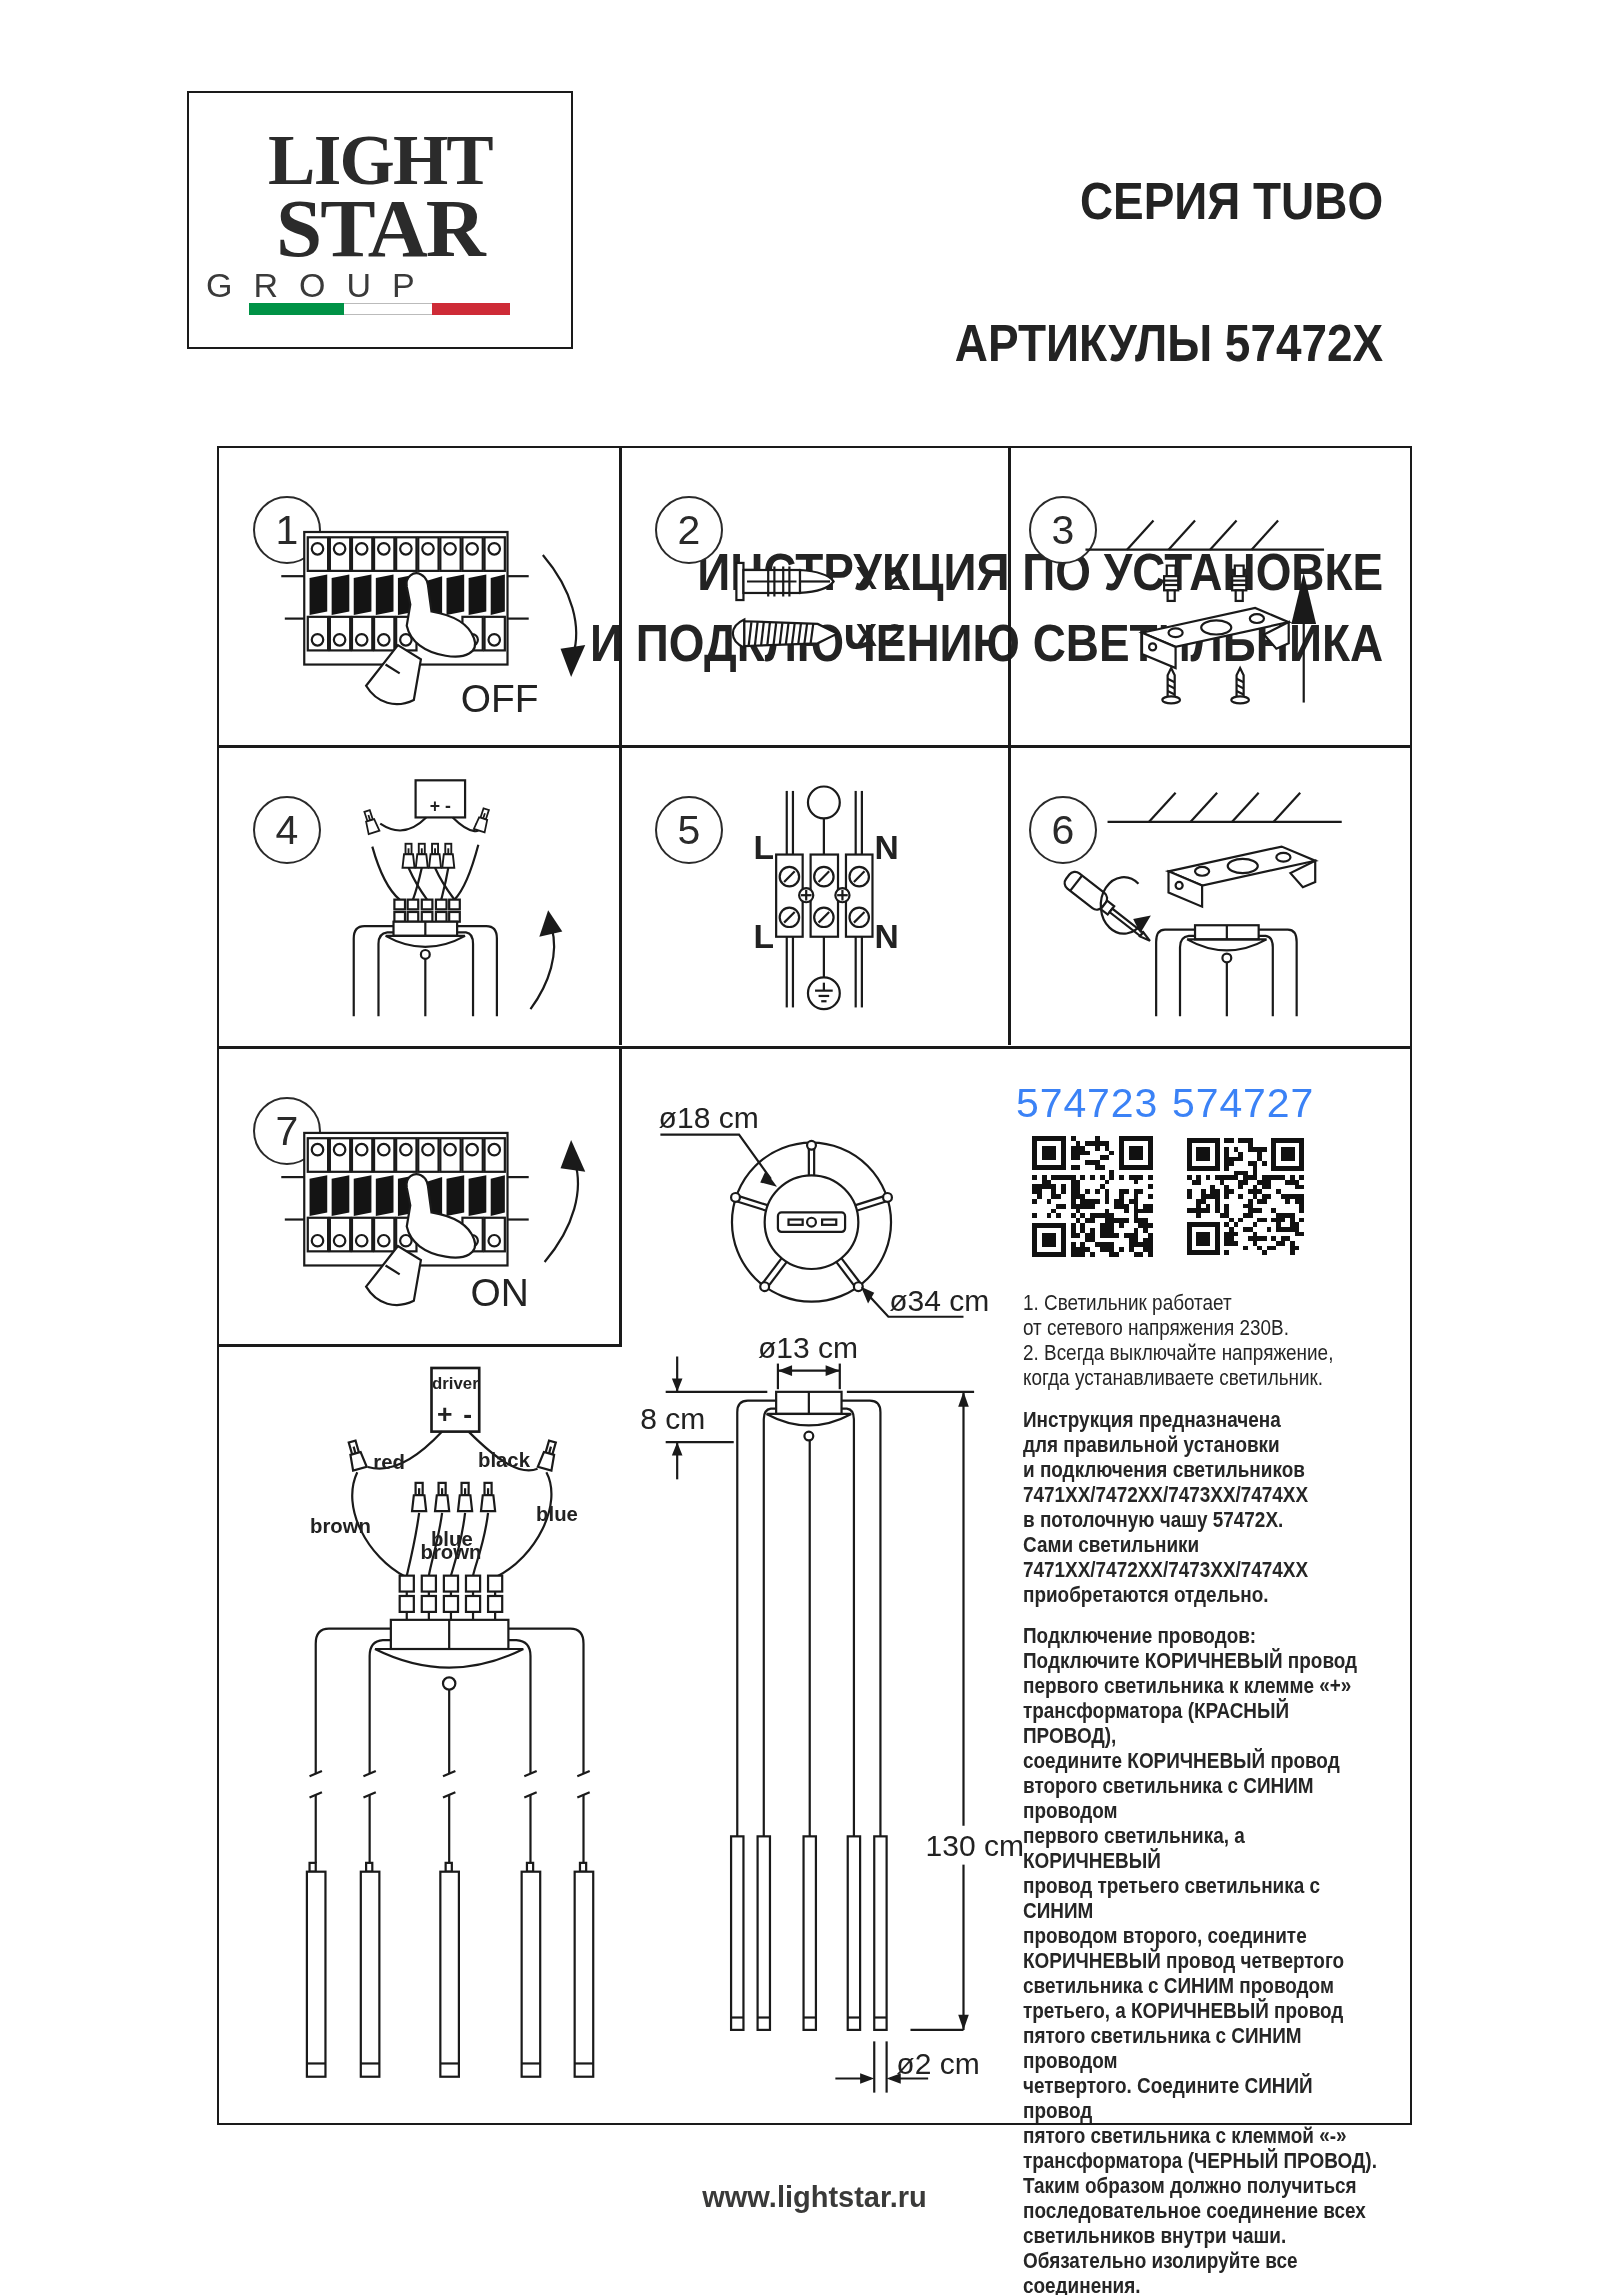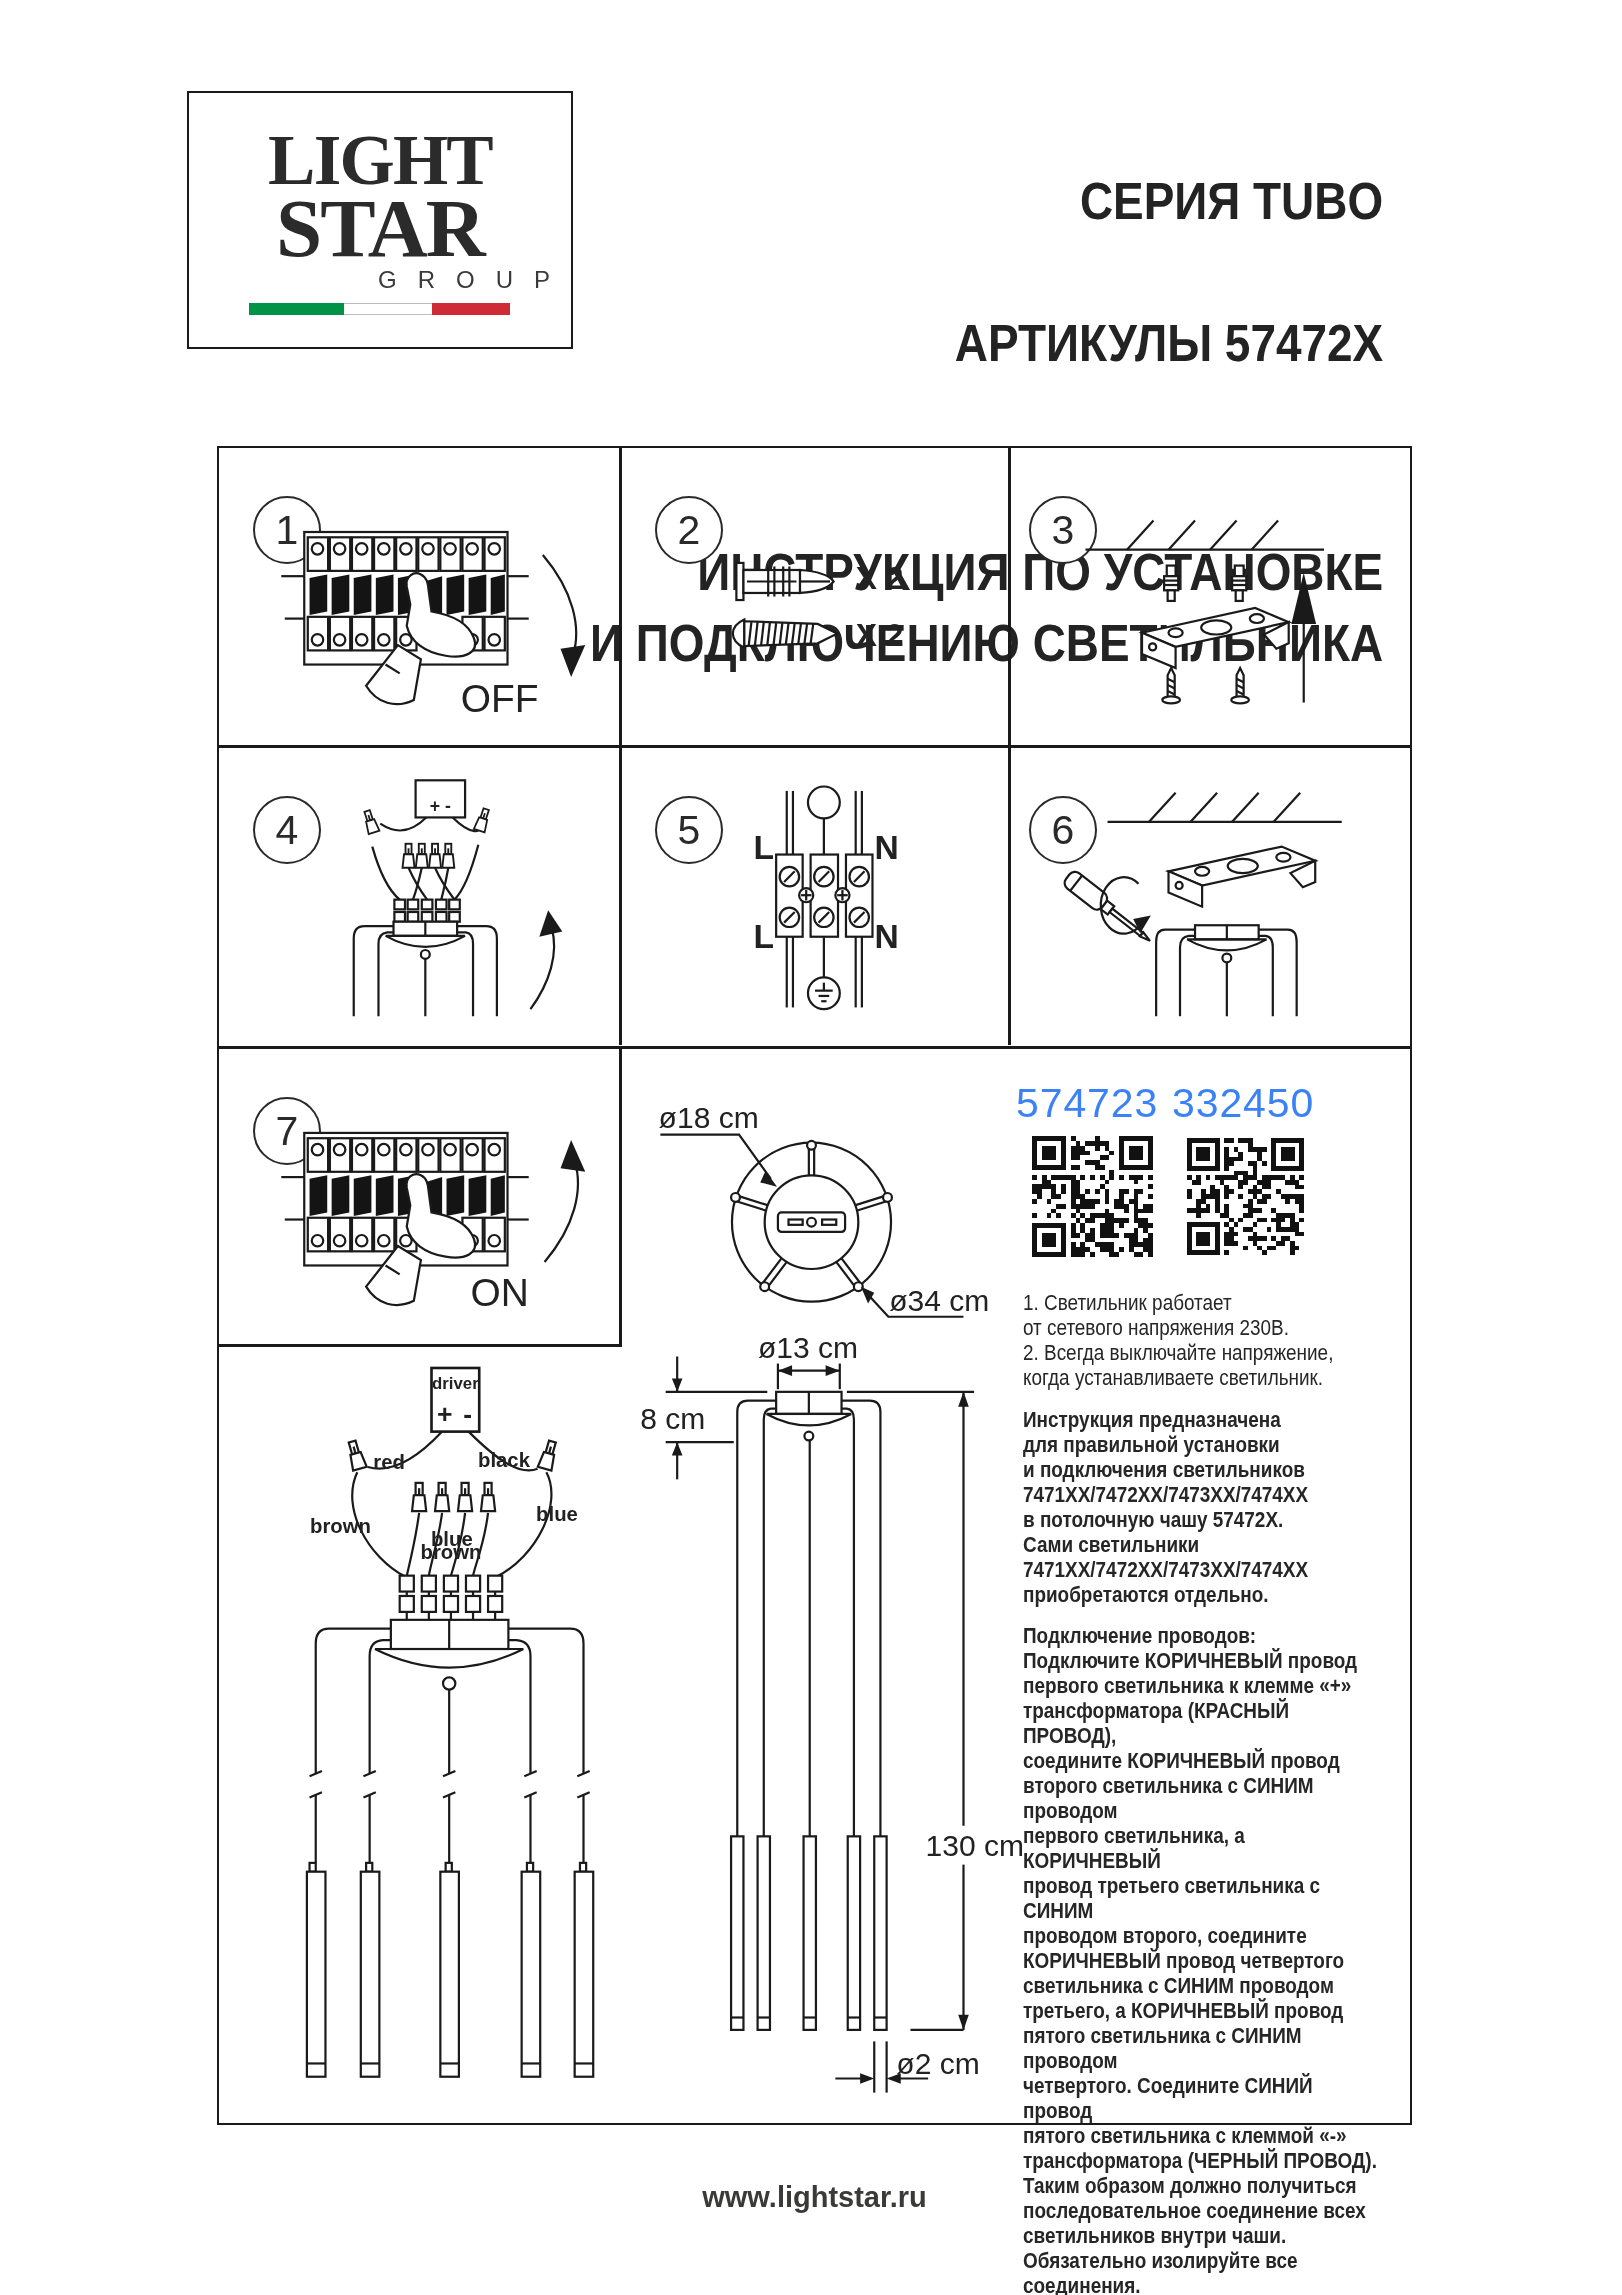--- a/index.html
+++ b/index.html
@@ -5,22 +5,22 @@
   html,body{margin:0;padding:0;background:#ffffff;}
   body{width:1623px;height:2295px;position:relative;overflow:hidden;
        font-family:"Liberation Sans",sans-serif;color:#222;}
   .abs{position:absolute;}
   
   .logo-box{left:187px;top:91px;width:382px;height:254px;border:2.7px solid #1a1a1a;}
   .logo-light{left:0;top:32px;width:100%;text-align:center;
      font-family:"Liberation Serif",serif;font-weight:bold;font-size:71px;line-height:1;letter-spacing:-1.8px;color:#2b2b2b;}
   .logo-star{left:0;top:94px;width:100%;text-align:center;
      font-family:"Liberation Serif",serif;font-weight:bold;font-size:83px;line-height:1;letter-spacing:-1.8px;color:#2b2b2b;}
-  .logo-group{left:0;top:173px;width:100%;text-align:right;
-     font-size:24px;letter-spacing:21px;padding-left:10px;box-sizing:border-box;color:#3a3a3a;}
+  .logo-group{left:0;top:173px;width:100%;text-align:left;
+     font-size:34px;letter-spacing:21px;padding-left:17px;box-sizing:border-box;color:#3a3a3a;}
   .flag{left:60px;top:210px;width:262px;height:11.5px;display:flex;}
   .flag div{height:100%;}
   .hdr{right:240px;top:95px;text-align:right;font-weight:bold;color:#232323;
        font-size:51px;line-height:71px;transform:scaleX(0.9);transform-origin:100% 0;white-space:pre-line;}
   .hdr .gap{display:block;height:16px;}
   
   .frame{left:217px;top:446px;width:1195px;height:1679px;border:2.7px solid #1a1a1a;box-sizing:border-box;}
   .vline,.hline{background:#1a1a1a;}
   
   .stepnum{width:64px;height:64px;border:2.7px solid #2a2a2a;border-radius:50%;
@@ -544,21 +544,21 @@
         <rect x="590" y="2118" width="21" height="232" class="lnw"></rect>
         <line x1="590" y1="2335" x2="611" y2="2335" class="ln"></line>
       <rect x="656" y="2108" width="7" height="10" class="lnw"></rect>
         <rect x="650" y="2118" width="21" height="232" class="lnw"></rect>
         <line x1="650" y1="2335" x2="671" y2="2335" class="ln"></line>
     </g>
   </g>
 </svg>
 
 <div class="abs qrlabel" style="left:1016px;top:1080px">574723</div>
-<div class="abs qrlabel" style="left:1172px;top:1080px">332450</div>
+<div class="abs qrlabel" style="left:1172px;top:1080px">574727</div>
 <div class="abs qr" style="left:1032px;top:1136px;width:121px;height:121px"><svg xmlns="http://www.w3.org/2000/svg" viewBox="0 0 25 25" width="100%" height="100%" shape-rendering="crispEdges">
       <rect x="8" y="0" width="1" height="1" fill="#111"></rect>
       <rect x="13" y="0" width="1" height="1" fill="#111"></rect>
       <rect x="9" y="1" width="1" height="1" fill="#111"></rect>
       <rect x="11" y="1" width="1" height="1" fill="#111"></rect>
       <rect x="12" y="1" width="1" height="1" fill="#111"></rect>
       <rect x="13" y="1" width="1" height="1" fill="#111"></rect>
       <rect x="14" y="1" width="1" height="1" fill="#111"></rect>
       <rect x="15" y="1" width="1" height="1" fill="#111"></rect>
       <rect x="8" y="2" width="1" height="1" fill="#111"></rect>

